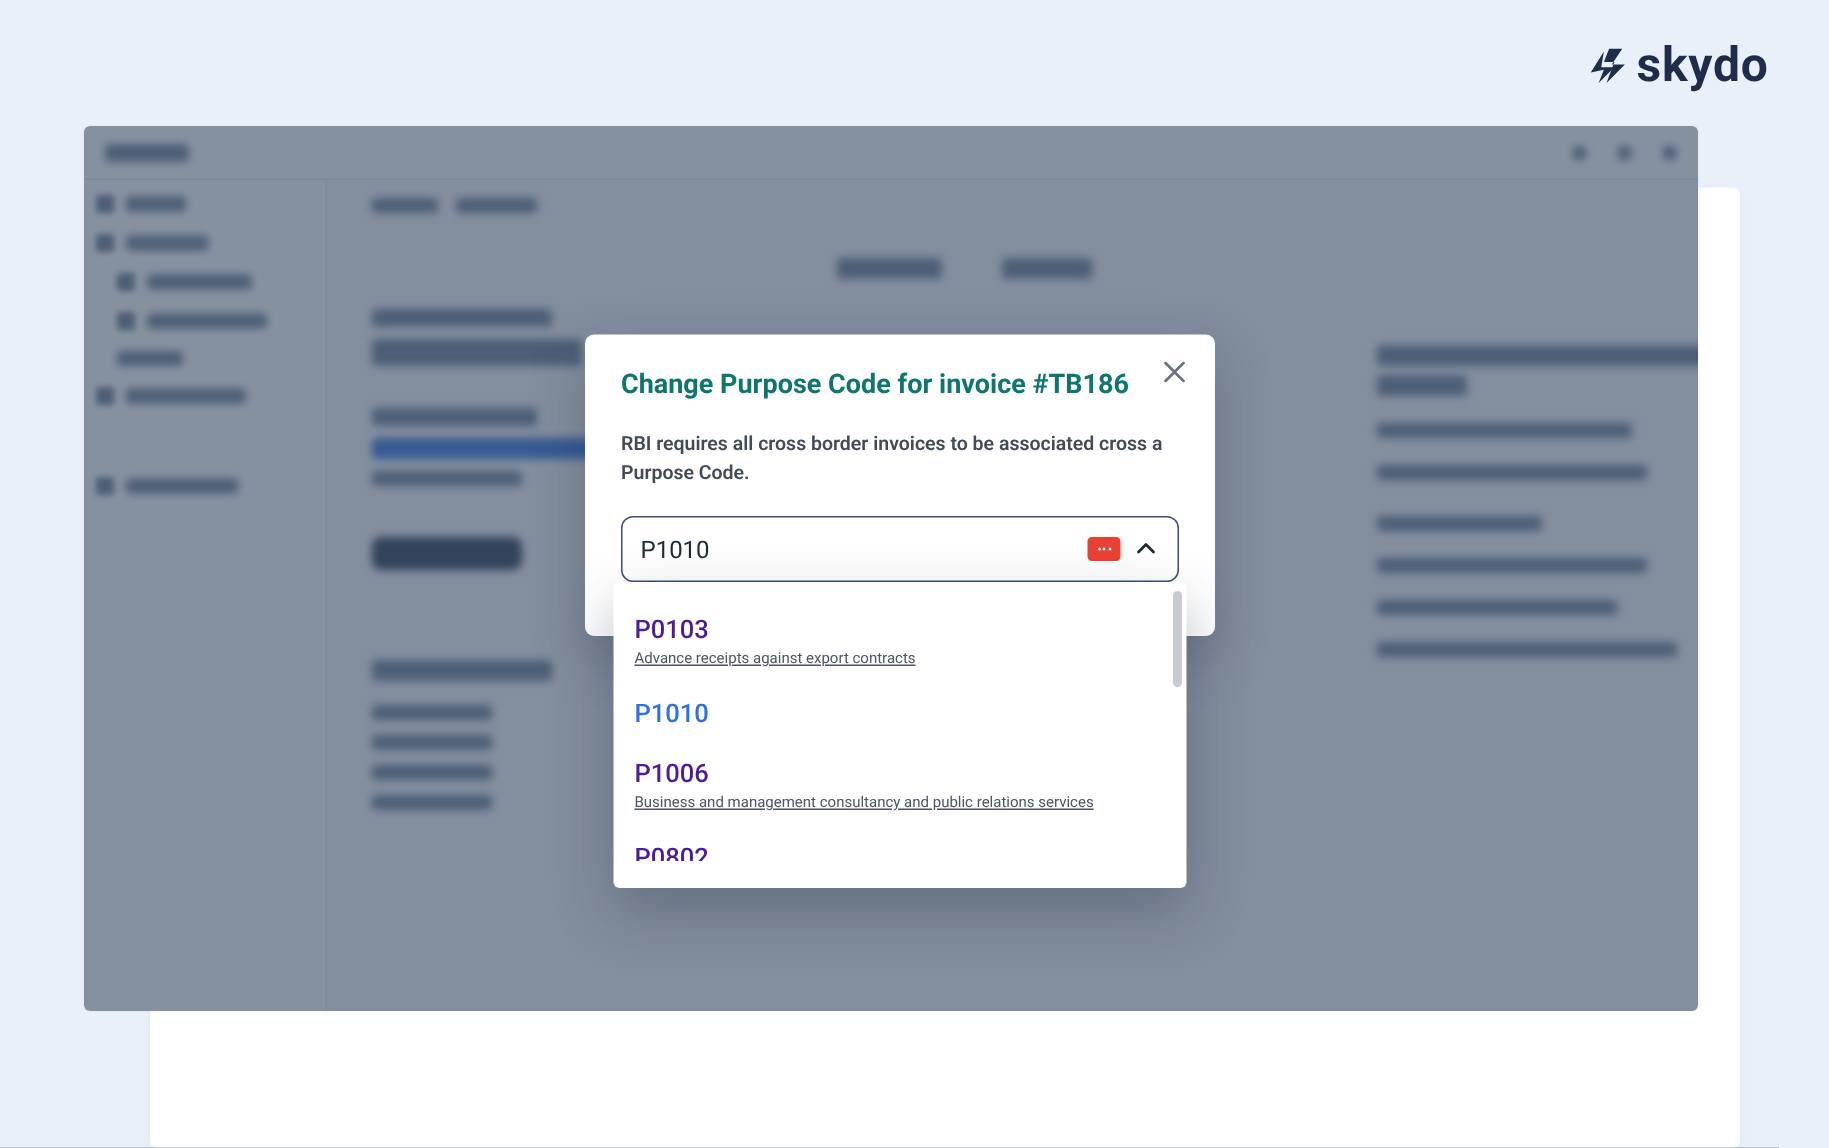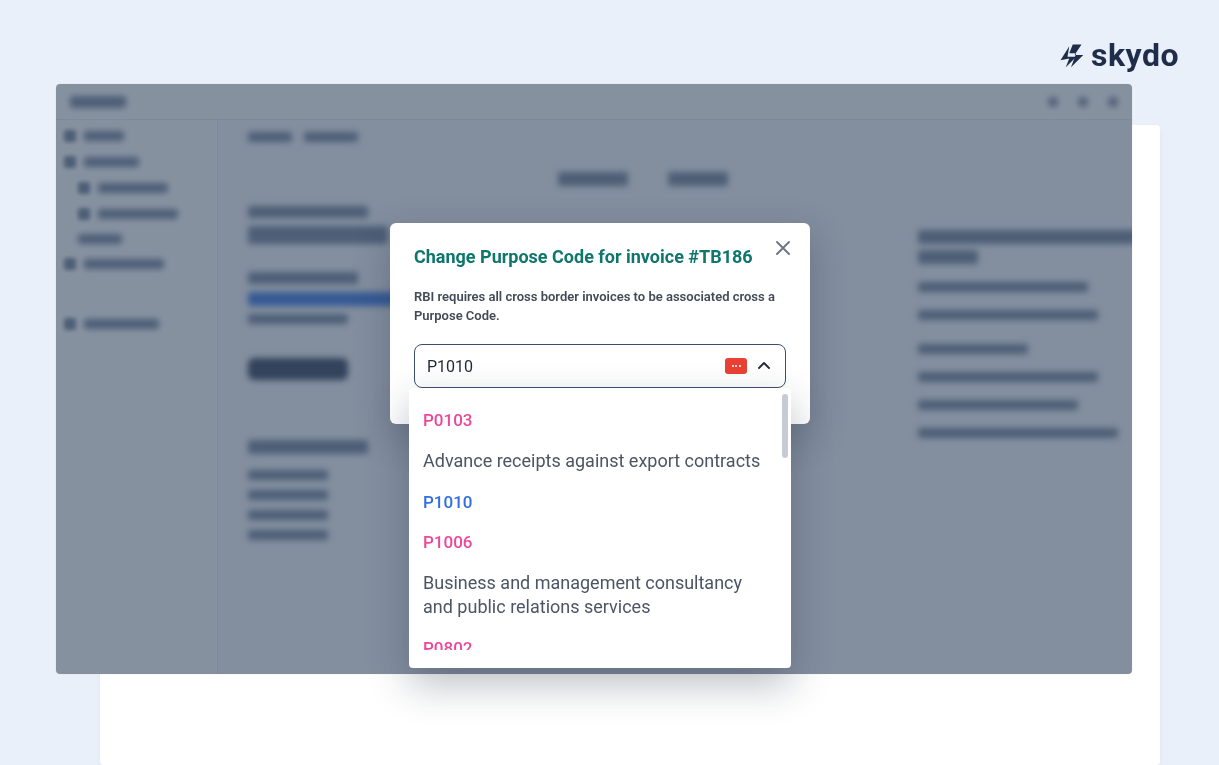--- a/index.html
+++ b/index.html
@@ -6,21 +6,21 @@
   html, body { width: 1219px; height: 765px; overflow: hidden; }
   body {
     background: #eaf0fa;
     font-family: -apple-system, BlinkMacSystemFont, "Segoe UI", Roboto, "Helvetica Neue", Arial, sans-serif;
     position: relative;
   }
 
   
   .brand {
     position: absolute;
-    top: 36px;
+    top: 24px;
     right: 40px;
     display: flex;
     align-items: center;
     gap: 6px;
     color: #1f2d4a;
   }
   .brand svg { width: 28px; height: 28px; }
   .brand-text { font-size: 32px; font-weight: 700; letter-spacing: 0.5px; }
 
   
@@ -217,27 +217,28 @@
     background: #c7ccd4;
     border-radius: 3px;
   }
   .option {
     padding: 10px 16px 10px 14px;
     cursor: pointer;
   }
   .option-code {
     font-size: 17px;
     font-weight: 500;
-    color: #ec4899;
+    color: #4c1d95;
   }
   .option-desc {
-    margin-top: 19px;
-    font-size: 18px;
+    margin-top: 3px;
+    font-size: 10px;
     color: #4b5563;
     line-height: 1.3;
+    text-decoration: underline;
   }
   .option.highlight .option-code,
   .option.highlight .option-desc {
     color: #2f6fe0;
   }
   .option.truncated .option-code {
     height: 12px;
     overflow: hidden;
     text-decoration: underline;
   }

